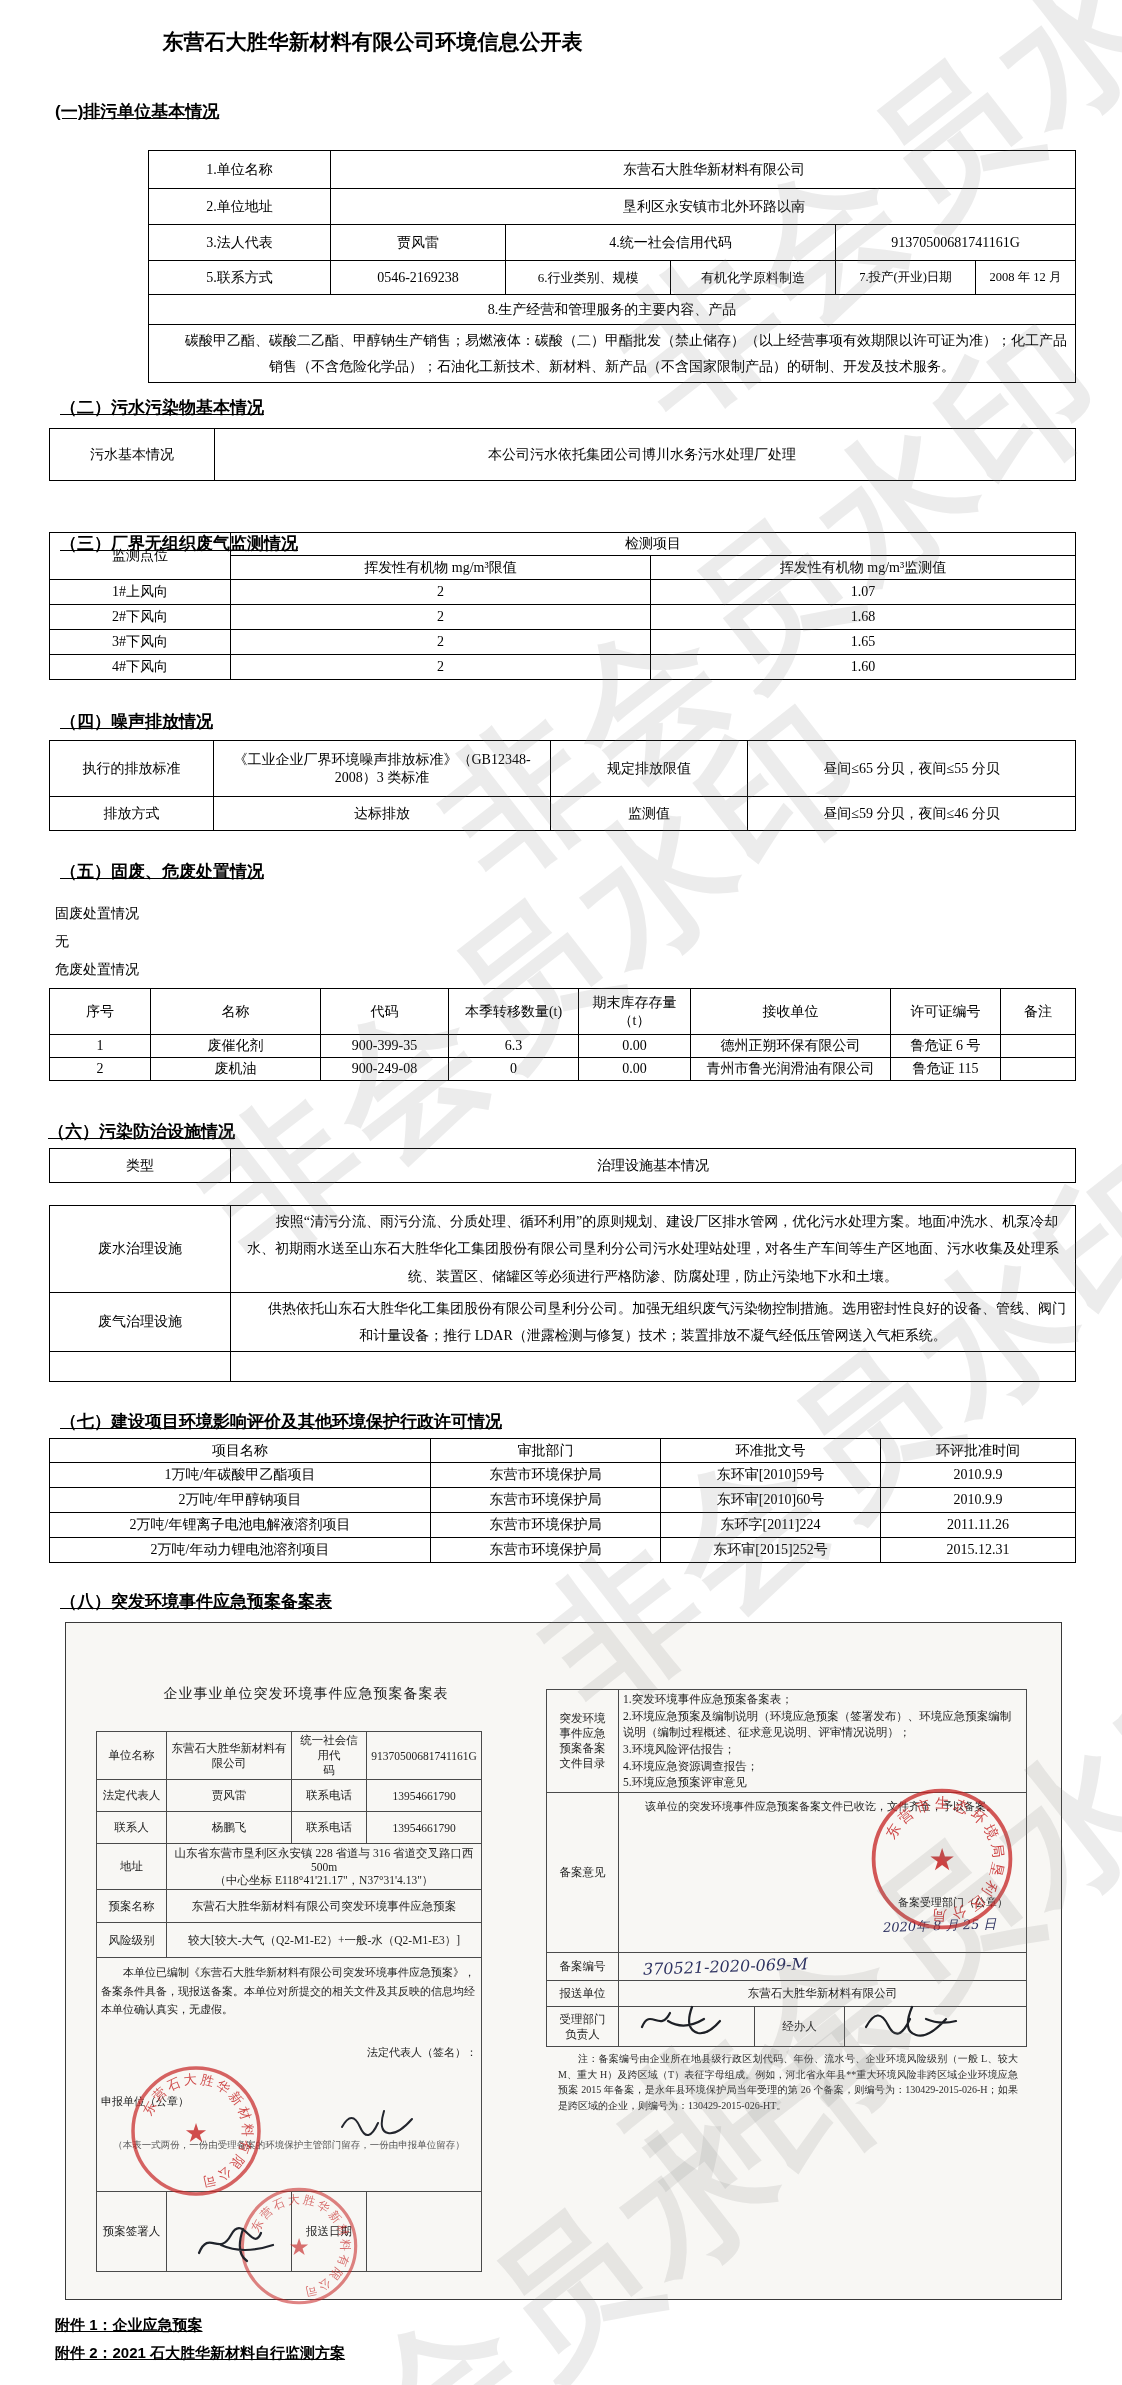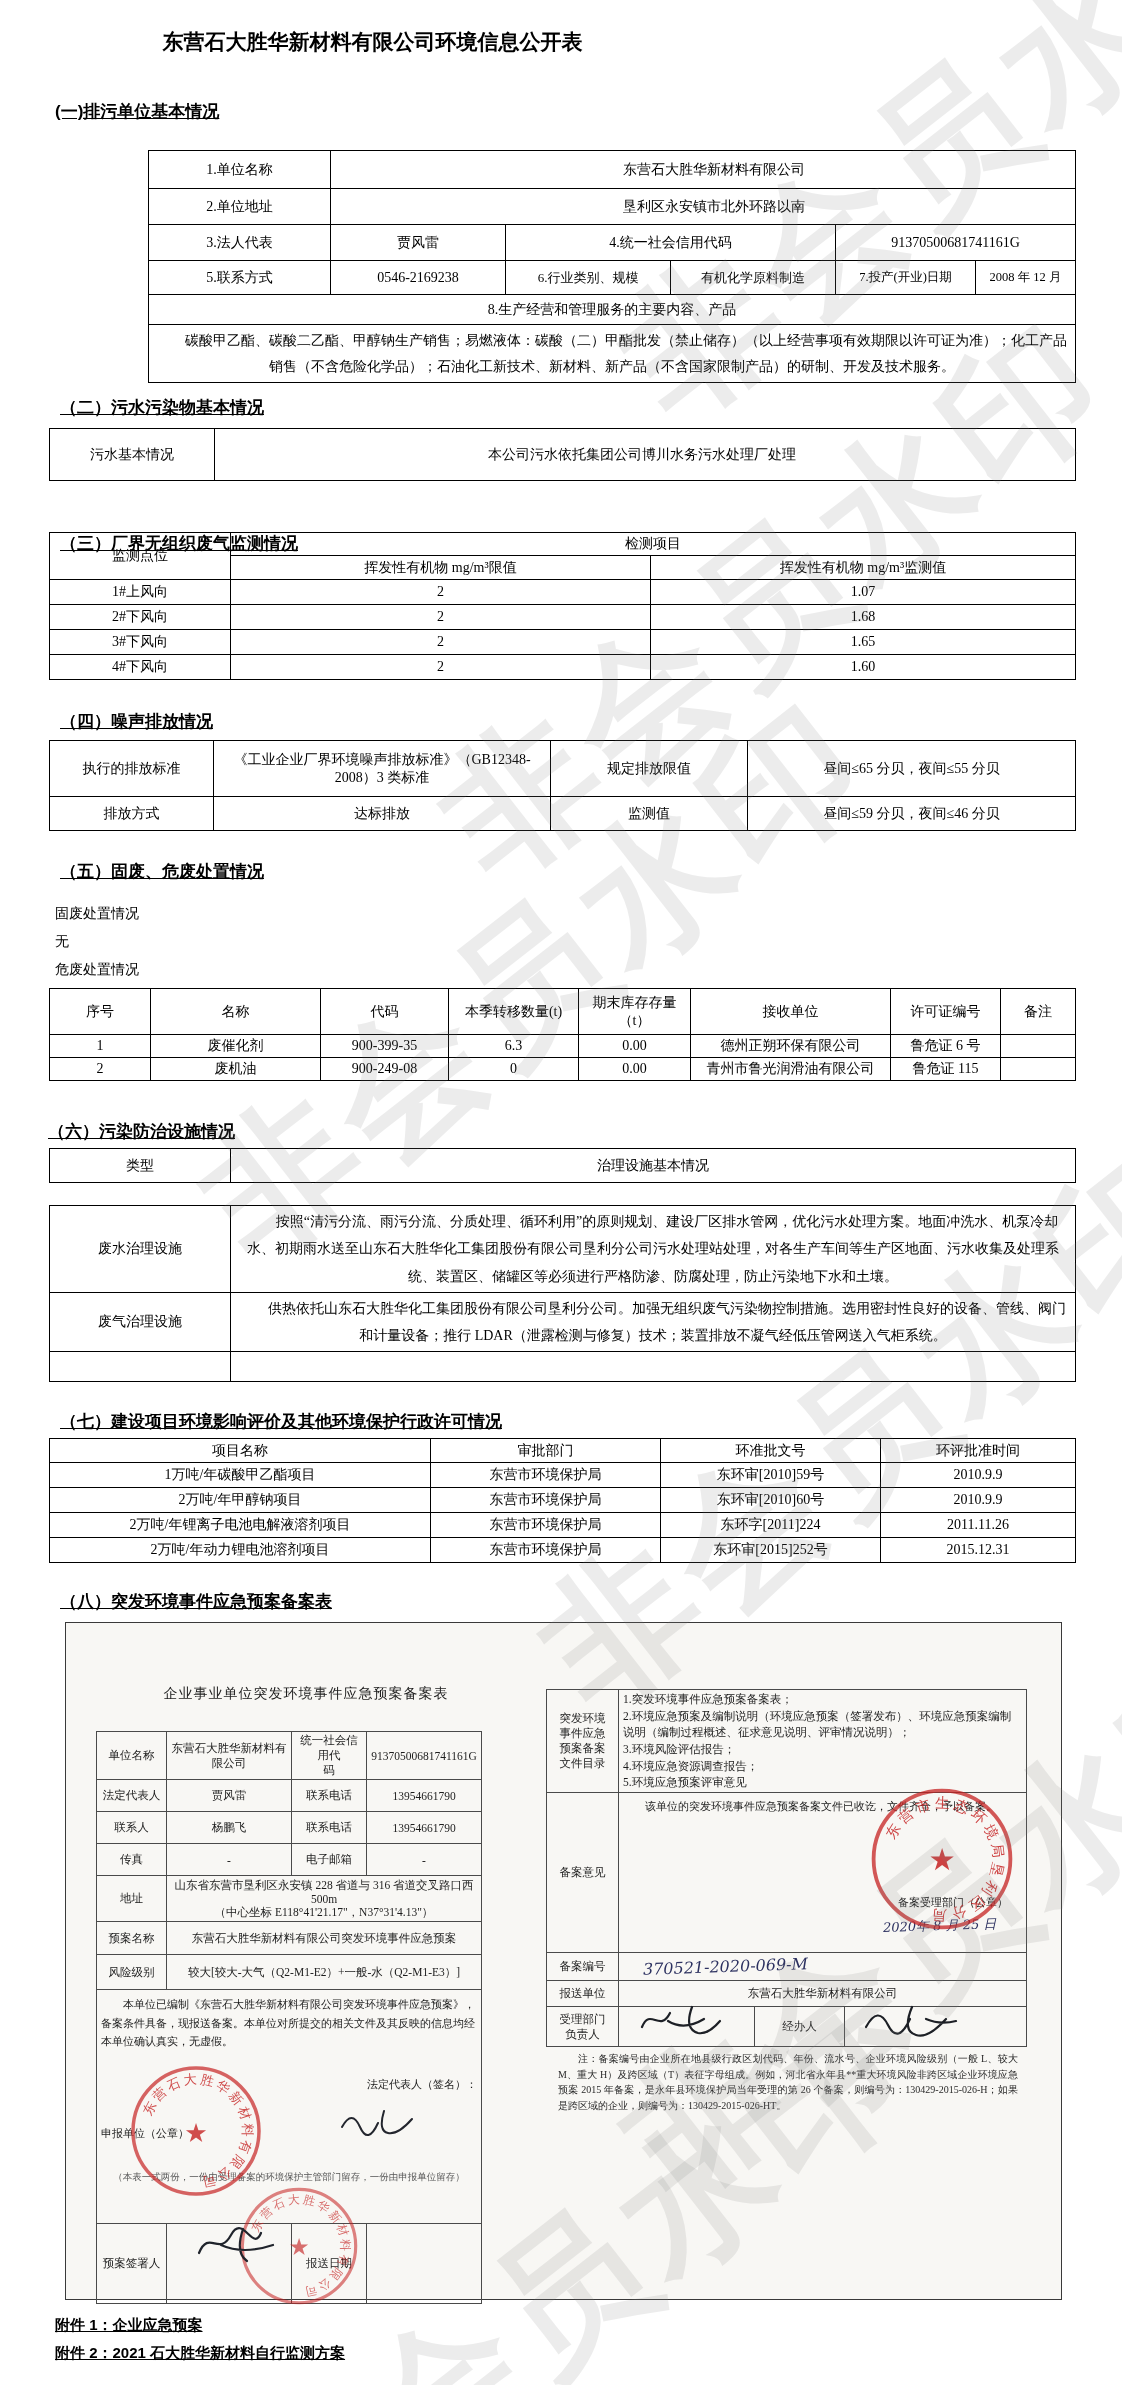--- a/index.html
+++ b/index.html
@@ -317,26 +317,20 @@
         <td>贾风雷</td>
         <td>联系电话</td>
         <td>13954661790</td>
       </tr>
       <tr style="height:32px">
         <td>联系人</td>
         <td>杨鹏飞</td>
         <td>联系电话</td>
         <td>13954661790</td>
       </tr>
-      <tr style="height:32px">
-        <td>传真</td>
-        <td>-</td>
-        <td>电子邮箱</td>
-        <td>-</td>
-      </tr>
       <tr style="height:46px">
         <td>地址</td>
         <td class="pre small" colspan="3">山东省东营市垦利区永安镇 228 省道与 316 省道交叉路口西 500m
 （中心坐标 E118°41'21.17"，N37°31'4.13"）</td>
       </tr>
       <tr style="height:33px">
         <td>预案名称</td>
         <td class="small" colspan="3">东营石大胜华新材料有限公司突发环境事件应急预案</td>
       </tr>
       <tr style="height:35px">

